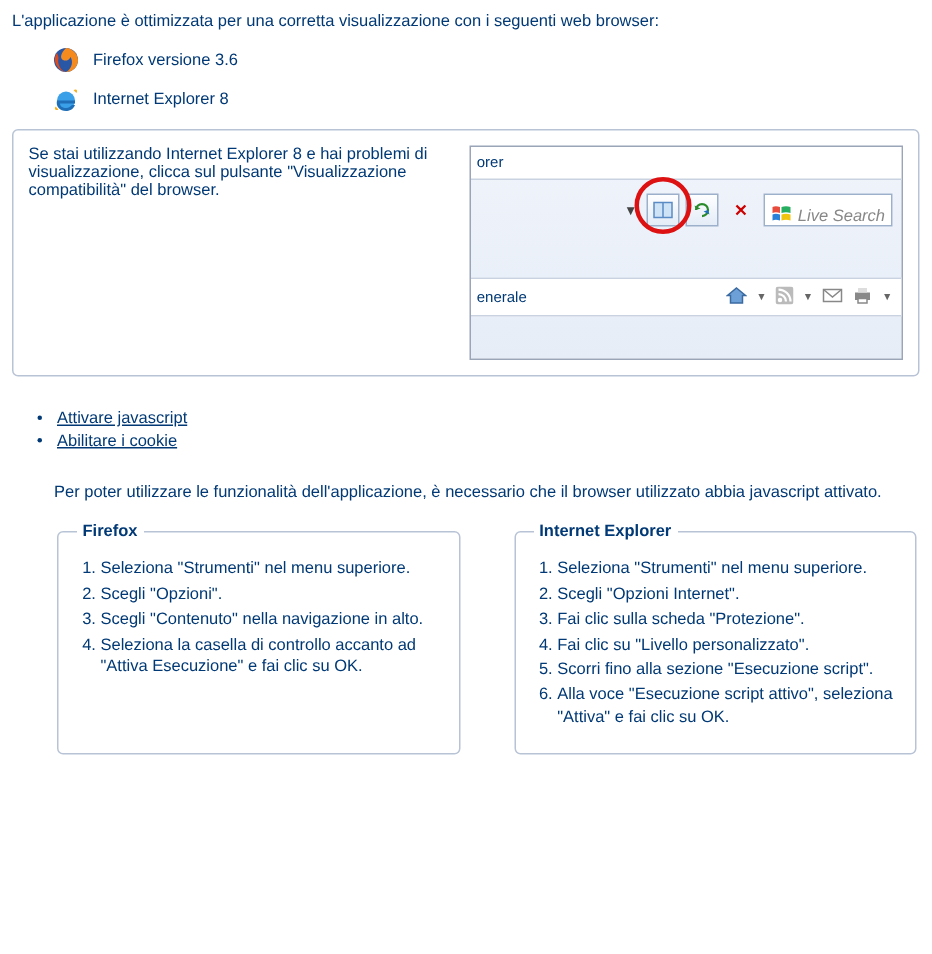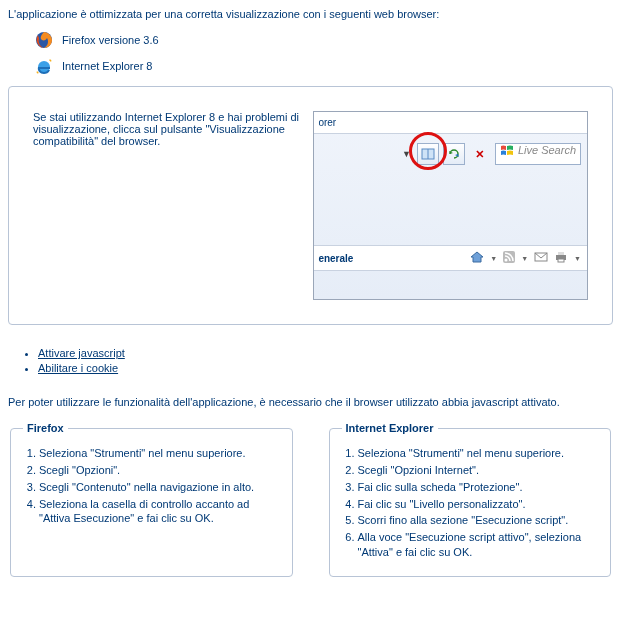--- a/index.html
+++ b/index.html
@@ -20,32 +20,32 @@
     gap: 8px;
     margin: 6px 0 6px 26px;
   }
   .icon-box {
     width: 20px; height: 20px;
     display: flex; align-items: center; justify-content: center;
   }
   .box {
     border: 1px solid #b8c4d6;
     border-radius: 4px;
-    padding: 24px;
+    padding: 10px;
     margin-top: 10px;
     display: flex;
     gap: 14px;
     align-items: flex-start;
   }
   .box-text { flex: 0 0 48%; }
   .ie-mock {
     flex: 1;
     border: 1px solid #9aa6b8;
     background: linear-gradient(#f0f4fb, #e6edf7);
-    height: 189px;
+    height: 143px;
     position: relative;
     overflow: hidden;
   }
   .ie-bar1 {
     position: absolute; top: 0; left: 0; right: 0;
     height: 22px;
     background: #fff;
     border-bottom: 1px solid #c9d2e0;
     display: flex; align-items: center;
     padding-left: 4px;
@@ -67,21 +67,21 @@
     border: 1px solid #9cb0cc;
     background: linear-gradient(#fefeff,#e4ecf7);
     display: flex; align-items: center; justify-content: center;
     font-size: 11px;
   }
   .ie-btn.x { color: #c00; border: none; background: none; font-weight: bold; }
   .ie-search {
     border: 1px solid #9cb0cc;
     background: #fff;
     height: 22px;
-    display: flex; align-items: flex-start;
+    display: flex; align-items: flex-end;
     padding: 0 4px;
     font-style: italic;
     color: #888;
     gap: 4px;
     min-width: 70px;
   }
   .red-circle {
     position: absolute;
     width: 38px; height: 38px;
     border: 3px solid #d11;
@@ -92,36 +92,35 @@
   }
   .ie-bar3 {
     position: absolute; bottom: 28px; left: 0; right: 0;
     height: 26px;
     background: #fff;
     border-top: 1px solid #c9d2e0;
     border-bottom: 1px solid #c9d2e0;
     display: flex; align-items: center;
     padding-left: 4px;
     font-size: 10px;
-    font-weight: bold;
   }
   .ie-bar3-right {
     margin-left: auto;
     display: flex; align-items: center; gap: 6px;
     padding-right: 6px;
     font-size: 11px;
     color: #555;
   }
   .ie-mini { font-size: 7px; color: #666; }
   .link-list {
     margin: 22px 0 22px 30px;
     padding: 0;
   }
   .link-list li { margin: 3px 0; }
-  .sec2 { margin-top: 14px; }
+  .sec2 { margin-top: 14px; margin-left: 28px; }
   .cols {
     display: flex;
     gap: 32px;
     margin-top: 14px;
   }
   fieldset {
     flex: 1;
     border: 1px solid #b8c4d6;
     border-radius: 4px;
     padding: 8px 12px 14px 12px;

